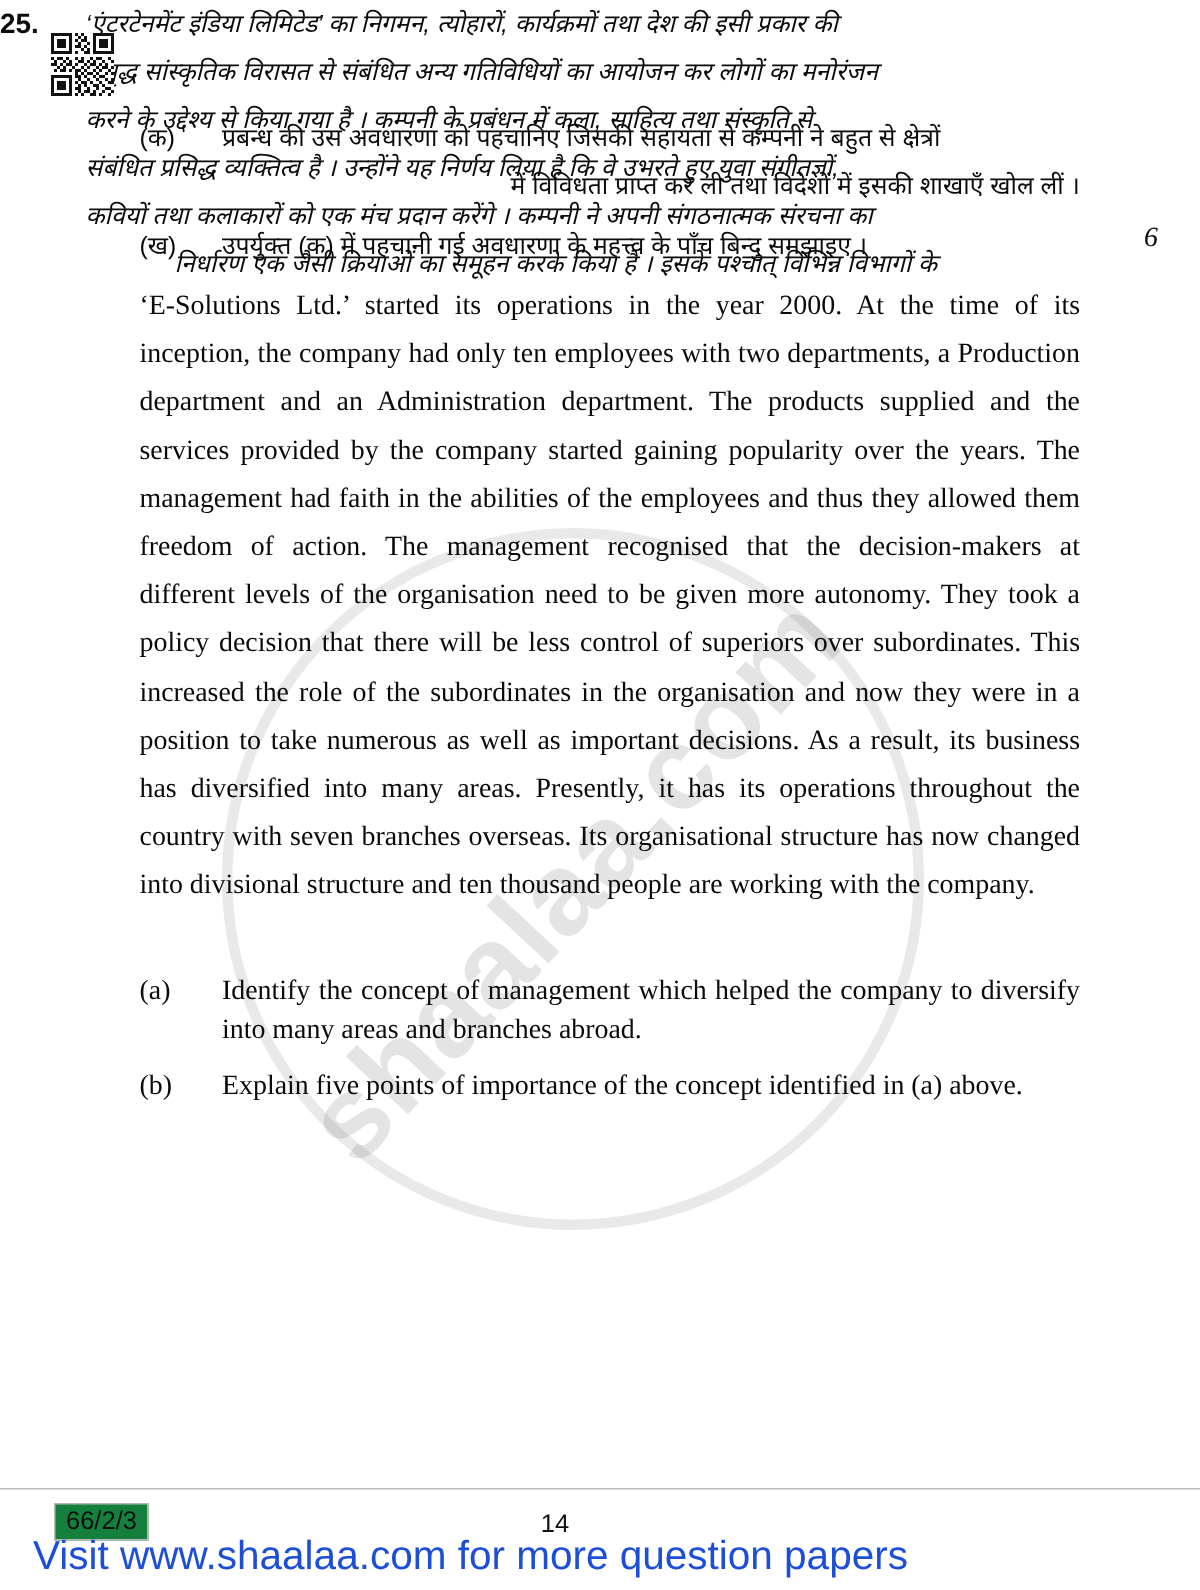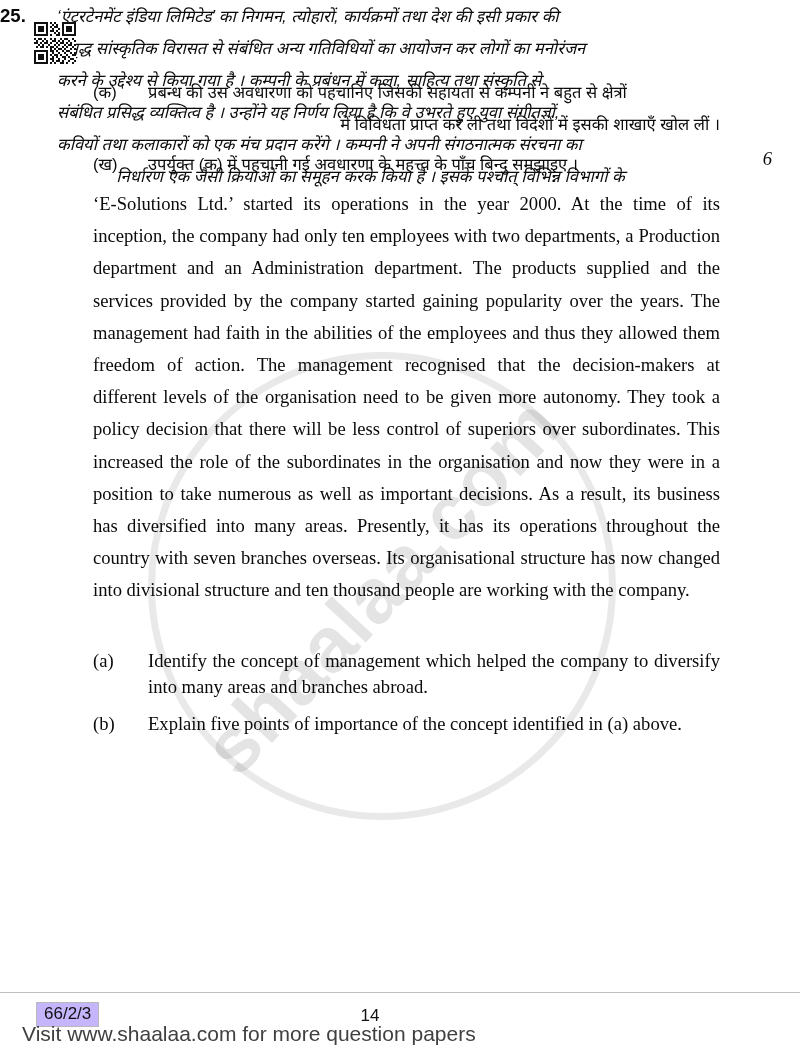--- a/index.html
+++ b/index.html
@@ -132,38 +132,38 @@
     background: #bdbdbd;
   }
   #paper-code {
     position: absolute;
     left: 36px; top: 1002px;
     border: 1px solid #b9b9b9;
     padding: 1px 7px 2px 7px;
     font-family: "Liberation Sans", "DejaVu Sans", sans-serif;
     font-size: 17px;
     color: #111;
-    background: #c4b5fd;
+    background: #15803d;
     line-height: 20px;
   }
   #page-number {
     position: absolute;
     left: 0; top: 1006px;
     width: 740px;
     text-align: center;
     font-family: "Liberation Sans", "DejaVu Sans", sans-serif;
     font-size: 17px;
     color: #111;
   }
   #promo-banner {
     position: absolute;
     left: 22px; top: 1022px;
     font-family: "Liberation Sans", "DejaVu Sans", sans-serif;
-    font-size: 21px;
-    color: #404040;
+    font-size: 27px;
+    color: #1d4ed8;
     white-space: nowrap;
   }
 </style>
 </head>
 <body>
 
 <div id="watermark">
   <span class="wm-text">shaalaa.com</span>
 </div>
 

